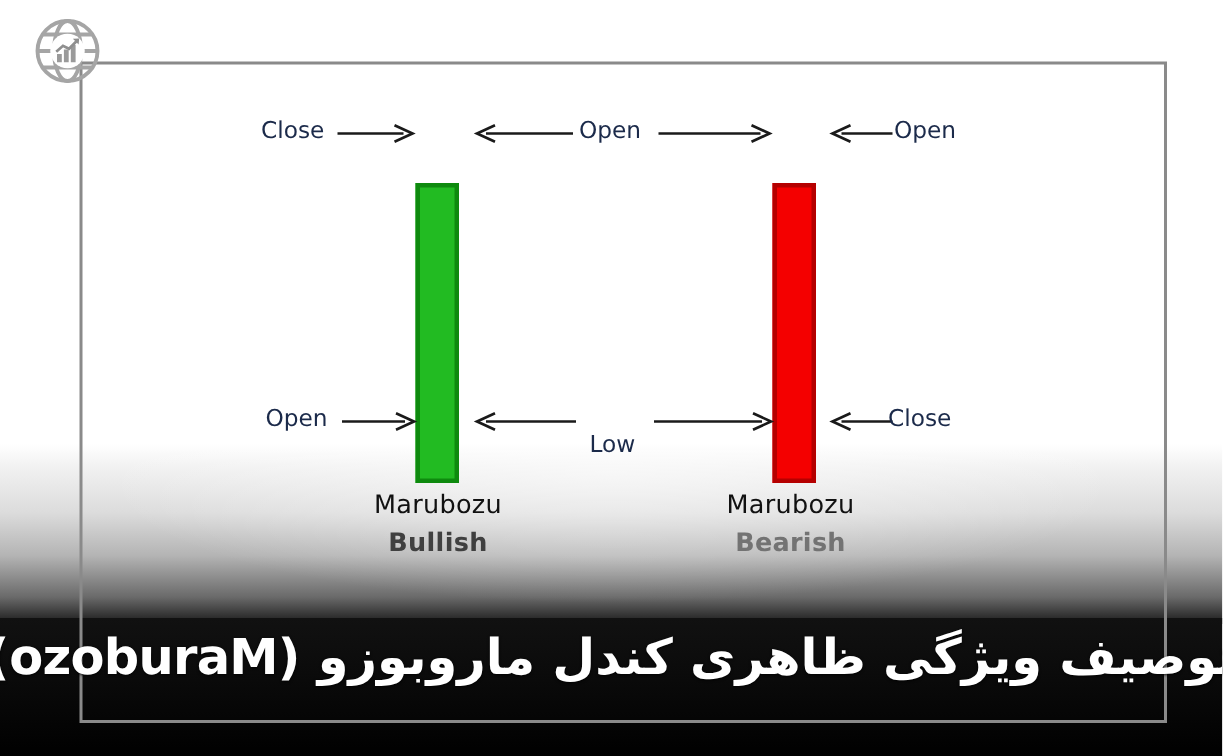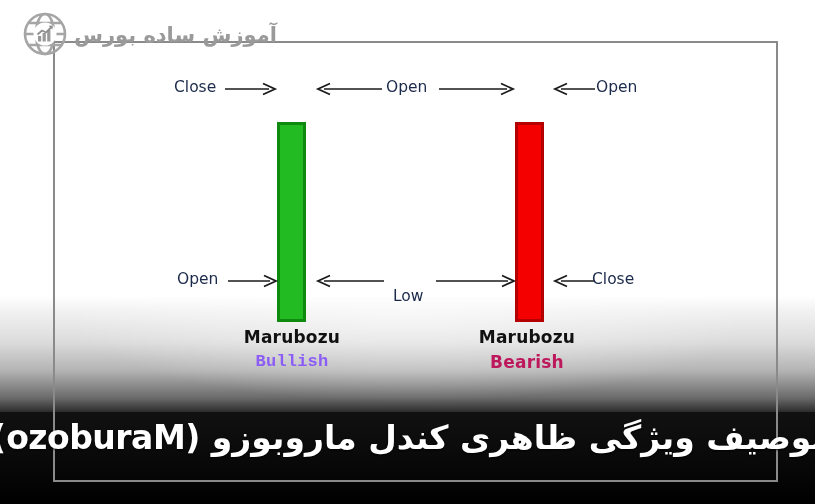--- a/index.html
+++ b/index.html
@@ -131,32 +131,32 @@
 
   
   .caption {
     position: absolute;
     text-align: center;
     width: 200px;
     font-family: "DejaVu Sans", sans-serif;
   }
   .caption-title {
     font-size: 17px;
-    font-weight: bold;
+    font-weight: normal;
     color: #111111;
     letter-spacing: 0.2px;
   }
   .caption-sub {
     font-size: 17px;
     font-weight: bold;
     letter-spacing: 0.2px;
     margin-top: 5px;
   }
-  .sub-bull { color: #8b5cf6; font-family: Liberation Mono, monospace; }
-  .sub-bear { color: #be185d; }
+  .sub-bull { color: #404040; }
+  .sub-bear { color: #737373; }
 
   
   .banner {
     position: absolute;
     left: 0; top: 404px;
     width: 815px; height: 66px;
     display: flex;
     align-items: center;
     justify-content: center;
   }
@@ -198,21 +198,20 @@
         <g fill="#9a9a9a">
           <rect x="16" y="25" width="3.2" height="5.5"></rect>
           <rect x="20.6" y="22" width="3.2" height="8.5"></rect>
           <rect x="25.2" y="19" width="3.2" height="11.5"></rect>
         </g>
         <path d="M15.5 23.5 L20 19.5 L24 21.5 L30 15.5" fill="none" stroke="#8f8f8f" stroke-width="1.8"></path>
         <path d="M26.6 14.8 L30.8 14.6 L30.4 18.6 Z" fill="#8f8f8f"></path>
       </svg>
     </span>
     <span class="logo-text">
-      <span class="logo-fa">آموزش ساده بورس</span>
     </span>
   </div>
 
   <div class="diagram">
 
     <div class="candle candle-bull"></div>
     <div class="candle candle-bear"></div>
 
     <span class="lbl" style="left:121px; top:37px;">Close</span>
     <span class="arrow" style="left:172px; top:42px;">

